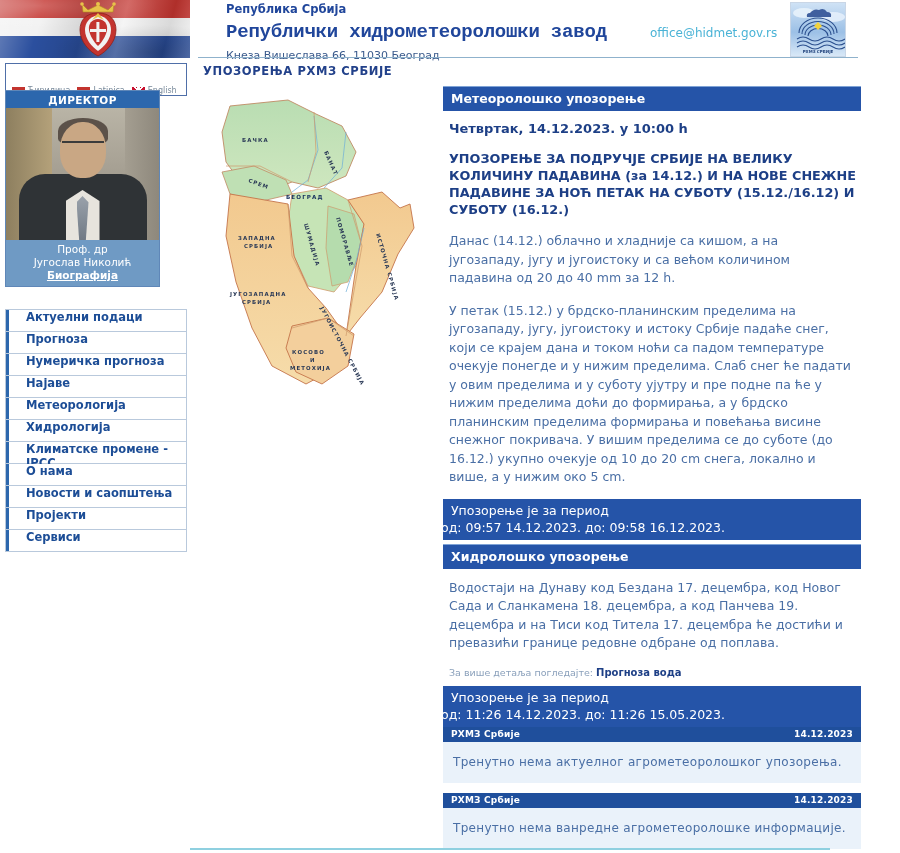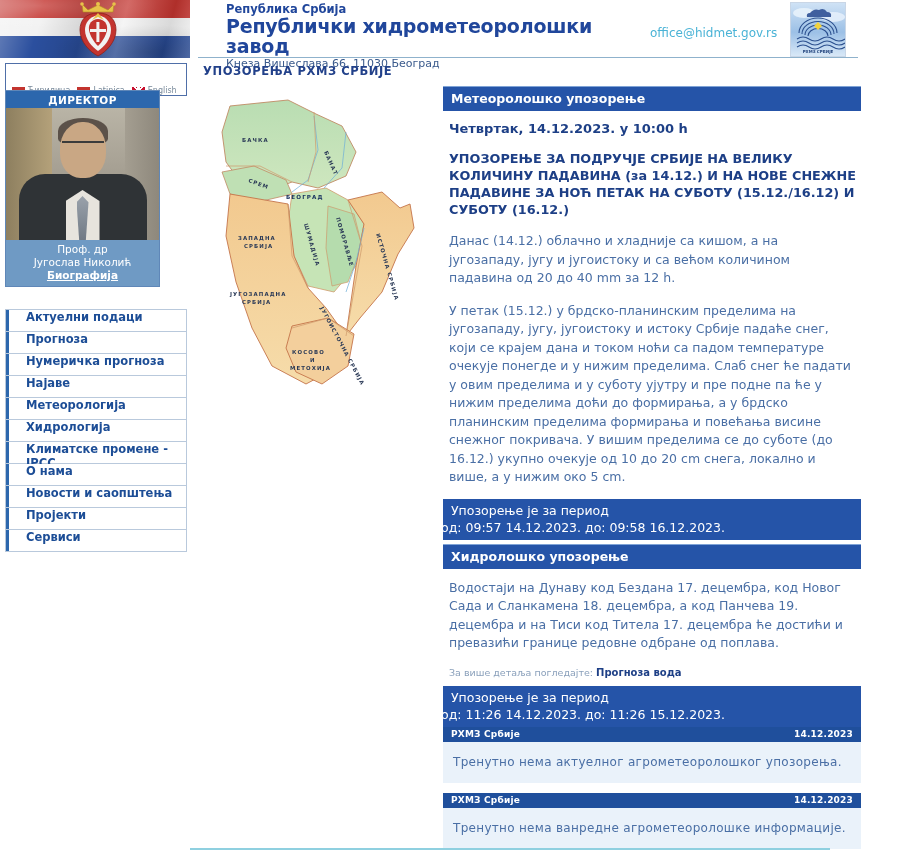--- a/index.html
+++ b/index.html
@@ -36,21 +36,21 @@
       radial-gradient(ellipse 200px 40px at 20% 10%, rgba(255,255,255,0.25), rgba(255,255,255,0) 60%),
       radial-gradient(ellipse 160px 46px at 78% 90%, rgba(0,0,0,0.16), rgba(0,0,0,0) 60%);
   }
   .coat {
     position:absolute; left:72px; top:2px; width:52px; height:56px;
   }
   .header-text {
     position: absolute; left: 198px; top: 2px; width: 400px; margin-left: 28px;
   }
   .org-country { font-size: 11.5px; color: #20469b; font-weight: bold; line-height: 14px; }
-  .org-name { font-size: 19px; color: #20469b; font-weight: bold; line-height: 20px; letter-spacing: -0.2px; }
+  .org-name { font-size: 19px; color: #20469b; font-weight: bold; line-height: 32px; letter-spacing: -0.2px; font-family: Liberation Mono, monospace; }
   .org-addr { font-size: 11px; color: #3a5a8c; line-height: 15px; }
   .header-email {
     position: absolute; left: 650px; top: 26px;
     font-size: 12px; color: #4ab3d6;
   }
   .logo-box {
     position: absolute; left: 790px; top: 2px; width: 56px; height: 55px;
     border: 1px solid #c9d6e6;
     background: linear-gradient(180deg,#bcd4ef 0%, #9fc2e6 45%, #cfe0f2 100%);
     overflow: hidden;
@@ -407,21 +407,21 @@
     <div class="bar-head">Хидролошко упозорење</div>
     <div class="sect-body">
       <p class="para">Водостаји на Дунаву код Бездана 17. децембра, код Новог Сада и Сланкамена 18. децембра, а код Панчева 19. децембра и на Тиси код Титела 17. децембра ће достићи и превазићи границе редовне одбране од поплава.</p>
     </div>
     <div class="more">
       <span>За више детаља погледајте:</span>
       <b>Прогноза вода</b>
     </div>
     <div class="period">
       <div class="l1">Упозорење је за период</div>
-      <div class="l2">од:  11:26 14.12.2023.  до: 11:26 15.12.2023.</div>
+      <div class="l2">од:  11:26 14.12.2023.  до: 11:26 15.05.2023.</div>
     </div>
 
     <div class="agro-bar">
       <span>РХМЗ Србије</span>
       <span>14.12.2023</span>
     </div>
     <div class="agro-body">Тренутно нема актуелног агрометеоролошког упозорења.</div>
 
     <div class="spacer-white"></div>
 

